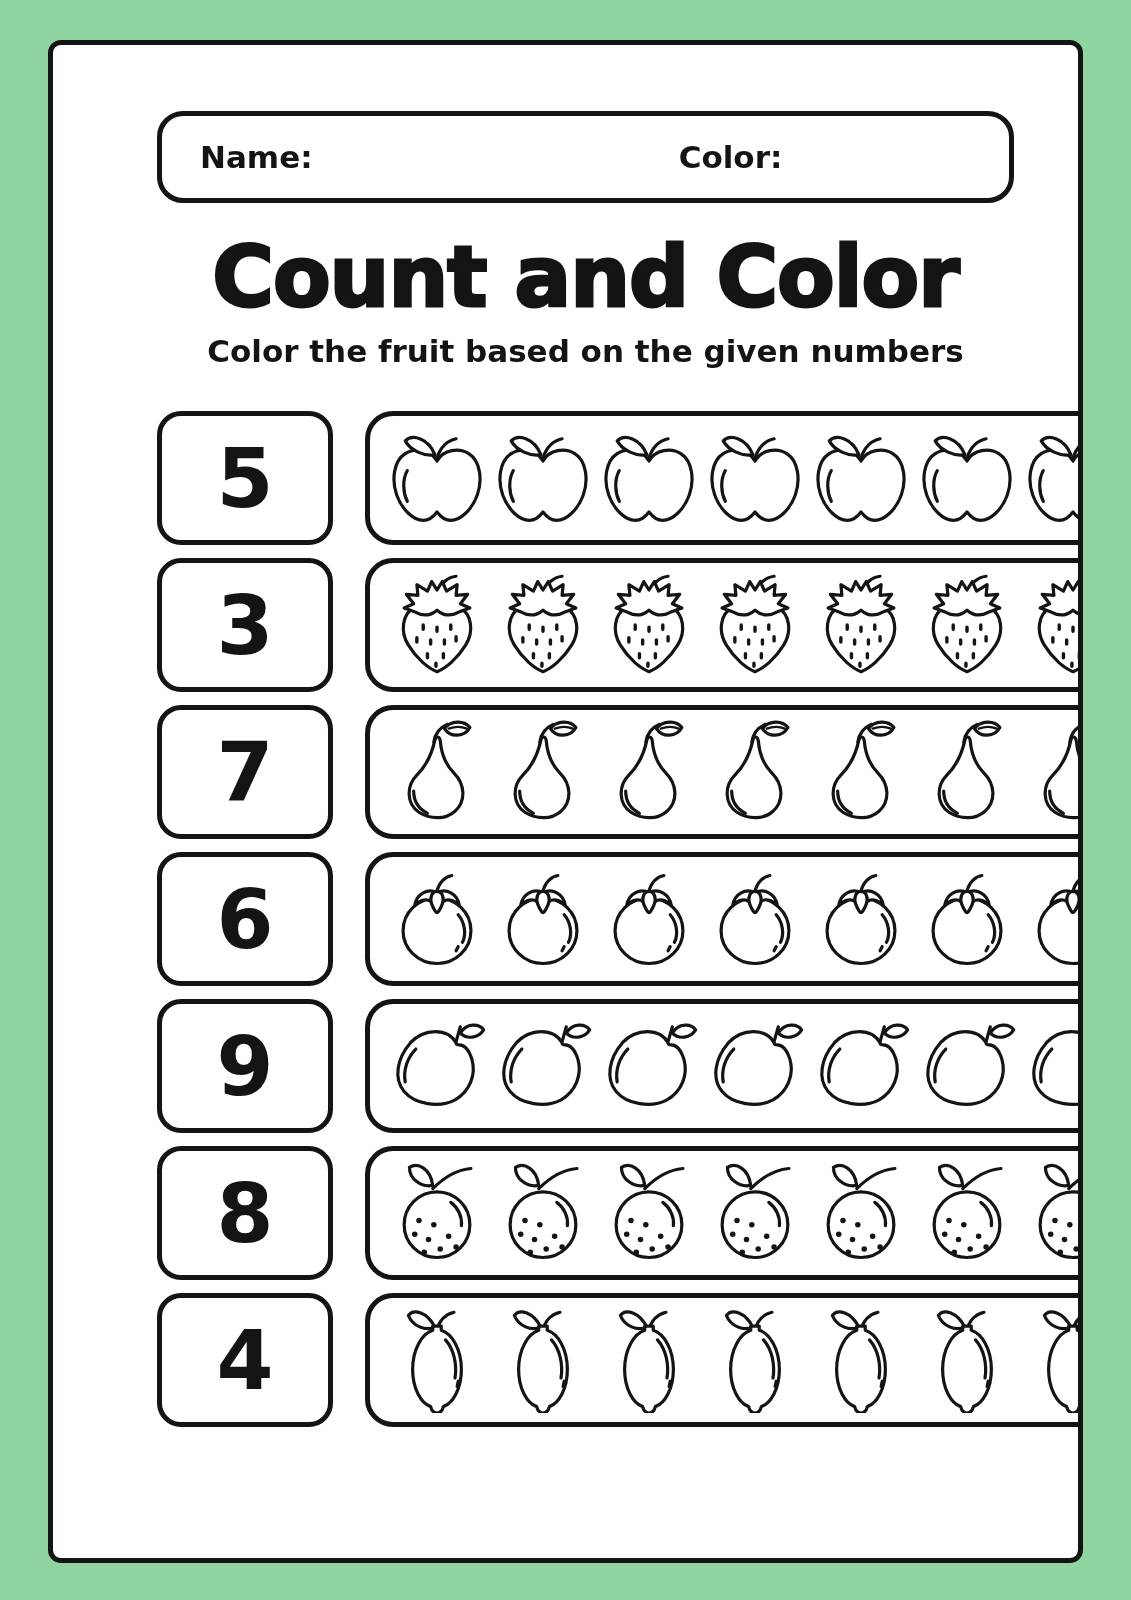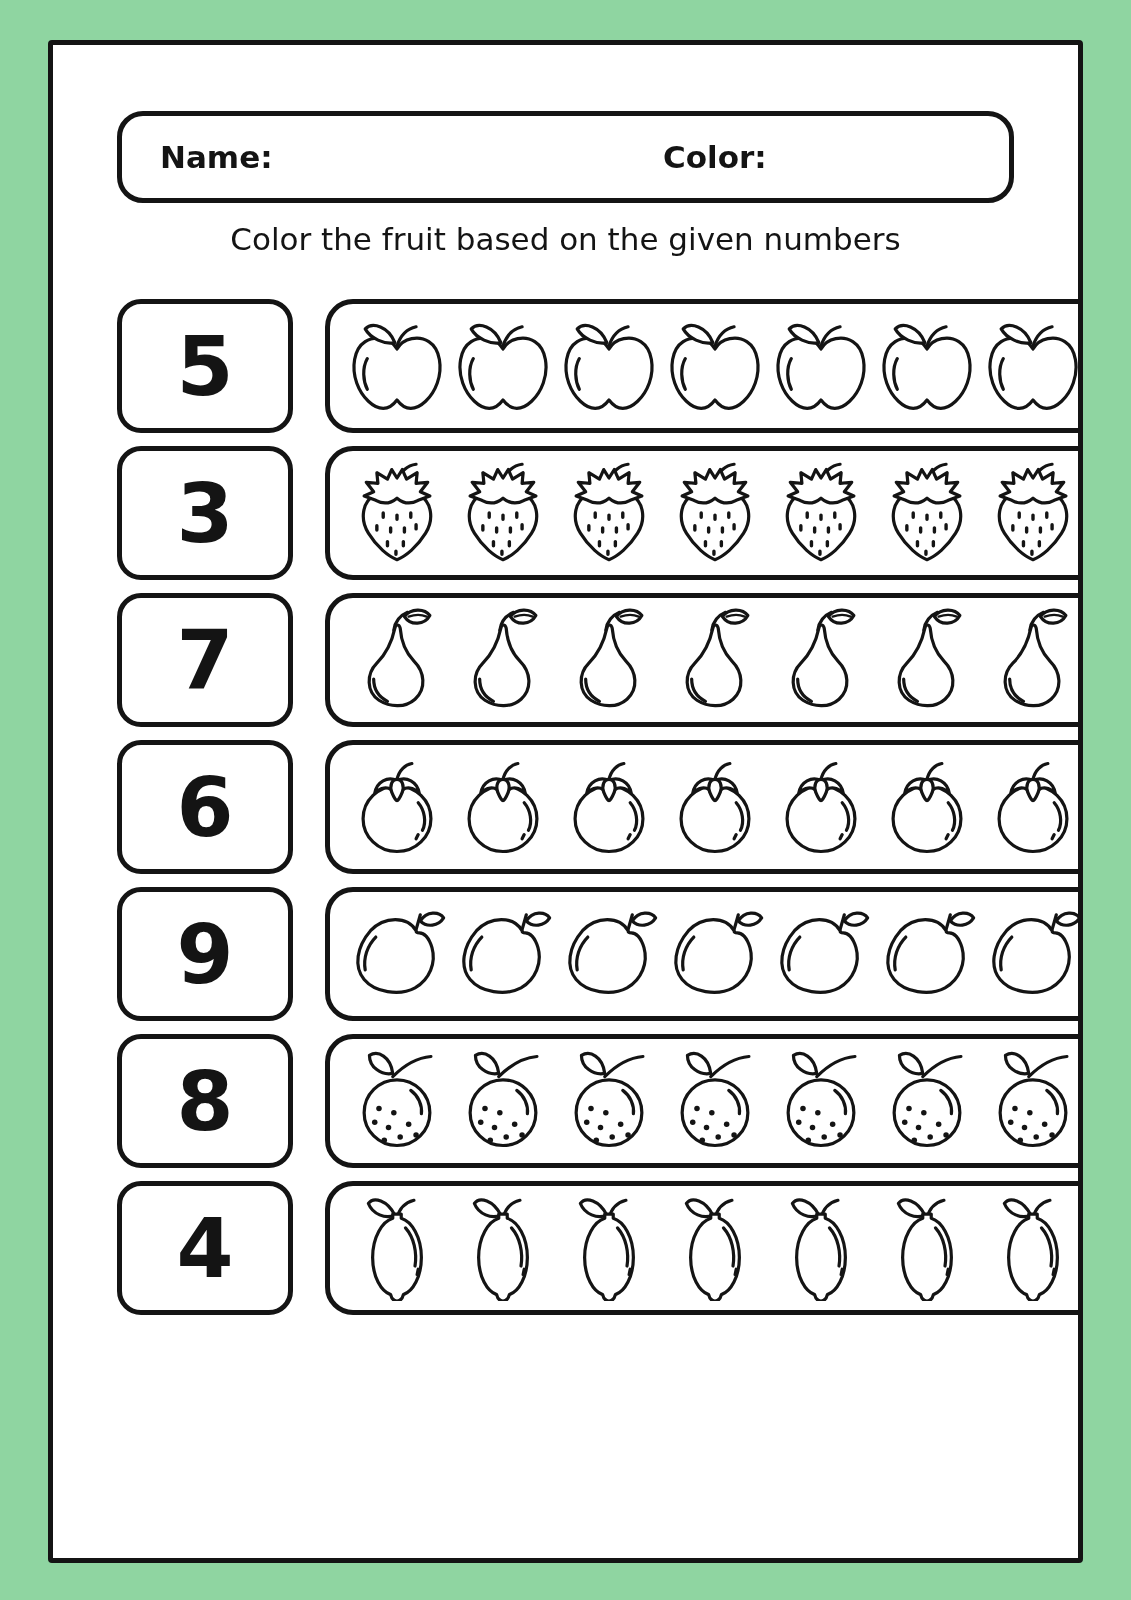--- a/index.html
+++ b/index.html
@@ -7,22 +7,23 @@
   body {
     background: var(--bg, #8fd5a1);
     font-family: "DejaVu Sans", "Liberation Sans", sans-serif;
     color: var(--ink, #141414);
   }
   .paper {
     margin: 40px 48px 0;
     height: 1523px;
     background: var(--paper, #ffffff);
     border: 5px solid var(--ink, #141414);
-    border-radius: 4px;
+    border-radius: 13px;
     overflow: hidden;
+    padding-left: 40px;
   }
   .namebox {
     margin: 66px 64px 0;
     height: 92px;
     border: 5px solid var(--ink, #141414);
     border-radius: 26px;
     position: relative;
     display: flex;
     align-items: center;
     font-size: 31px;
@@ -33,24 +34,24 @@
   .title {
     margin-top: 30px;
     text-align: center;
     font-size: 84px;
     line-height: 1.05;
     font-weight: bold;
     letter-spacing: -1px;
     -webkit-text-stroke: 3px var(--ink, #141414);
   }
   .subtitle {
-    margin-top: 18px;
+    margin-top: 12px;
     text-align: center;
     font-size: 31px;
-    font-weight: normal;
+    font-weight: bold;
   }
   .rows { margin: 42px 64px 0; }
   .row { display: flex; gap: 32px; margin-bottom: 13px; }
   .numbox {
     flex: 0 0 176px;
     height: 134px;
     border: 5px solid var(--ink, #141414);
     border-radius: 24px;
     display: flex;
     align-items: center;
@@ -138,20 +139,21 @@
   </defs>
 </svg>
 
 <div class="paper">
 
   <div class="namebox">
     <span class="name-label">Name:</span>
     <span class="class-label">Color:</span>
   </div>
 
+  <div class="title">Count and Color</div>
   <div class="subtitle">Color the fruit based on the given numbers</div>
 
   <div class="rows">
     <div class="row">
       <div class="numbox">
         <span>5</span>
       </div>
       <div class="fruitbox">
           <svg viewBox="0 0 100 100" preserveAspectRatio="none" class="fruit">
             <use href="#icon-apple"></use>

